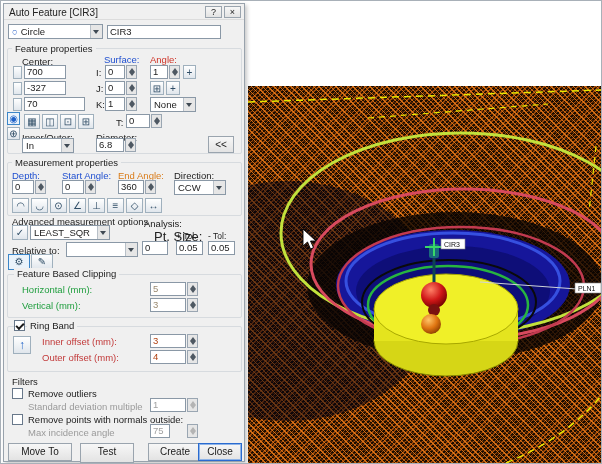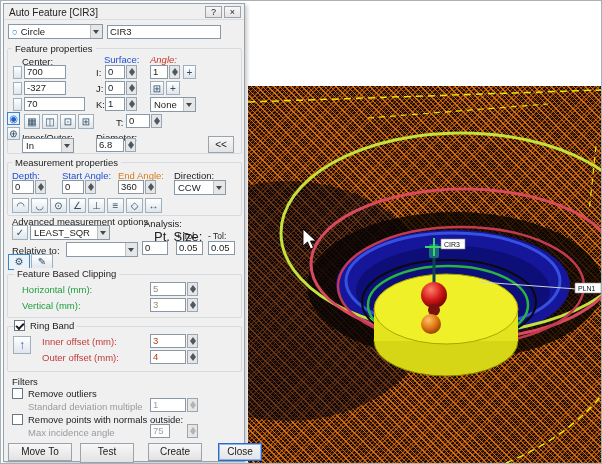--- a/index.html
+++ b/index.html
@@ -4,21 +4,21 @@
 <style>
   * { margin:0; padding:0; box-sizing:border-box; }
   html,body { width:602px; height:464px; }
   body { font-family:"Liberation Sans", sans-serif; background:#fff; position:relative; }
   #stage { position:absolute; left:0; top:0; width:602px; height:464px; background:#fff;
            border:1px solid #a8b0b8; overflow:hidden; }
 
   
   .lbl { position:absolute; font-size:9.5px; color:#222; white-space:nowrap; line-height:11px; }
   .blue   { color:#1f4fd0; }
-  .redlbl { color:#cf3428;font-style:italic; }
+  .redlbl { color:#cf3428; }
   .orange { color:#d97b18; }
   .green  { color:#1f9e3e; }
   .redoff { color:#c23a3a; }
   .gray   { color:#9a9a9a; }
 
   .fld { position:absolute; background:#fff; border:1px solid #8a98a6; font-size:9.5px;
          line-height:12px; padding:0 2px; height:14px; color:#222; overflow:hidden; white-space:nowrap; }
   .fld.dis { color:#a0a0a0; }
   .fld.rb  { color:#b04010; }
   .fld.cl  { color:#9a8a70; }
@@ -46,21 +46,21 @@
   .cb { position:absolute; width:11px; height:11px; background:#fff; border:1px solid #68788a; }
   .cb.checked::after { content:""; position:absolute; left:1px; top:2px; width:6px; height:3px;
         border-left:2px solid #1a1a1a; border-bottom:2px solid #1a1a1a; transform:rotate(-45deg); }
 
   .grp { position:absolute; border:1px solid #d7dbdf; border-radius:2px; }
   .legend { position:absolute; background:#f0f0f0; padding:0 3px; font-size:9.5px; color:#222;
             white-space:nowrap; line-height:11px; }
 
   .btn { position:absolute; background:linear-gradient(#f7f7f7,#e3e3e3); border:1px solid #9aa4ae;
          font-size:10px; text-align:center; color:#1a1a1a; line-height:16px; }
-  .btn.focus { border:1px solid #2a6bd0; box-shadow:inset 0 0 0 1px #8fb4e8;margin-left:20px; }
+  .btn.focus { border:1px solid #2a6bd0; box-shadow:inset 0 0 0 1px #8fb4e8; }
 
   
   #dialog { position:absolute; left:2px; top:2px; width:242px; height:459px; background:#f0f0f0;
             border:1px solid #98a2ac; box-shadow:2px 2px 4px rgba(0,0,0,.22); z-index:5; }
   #titlebar { position:absolute; left:0; top:0; right:0; height:16px; background:#f0f0f0;
               border-bottom:1px solid #dcdcdc; }
 
   
   #vp { position:absolute; left:245px; top:0; width:355px; height:462px; background:#fff; }
   #hatch { position:absolute; left:2px; top:85px; width:353px; height:377px;

